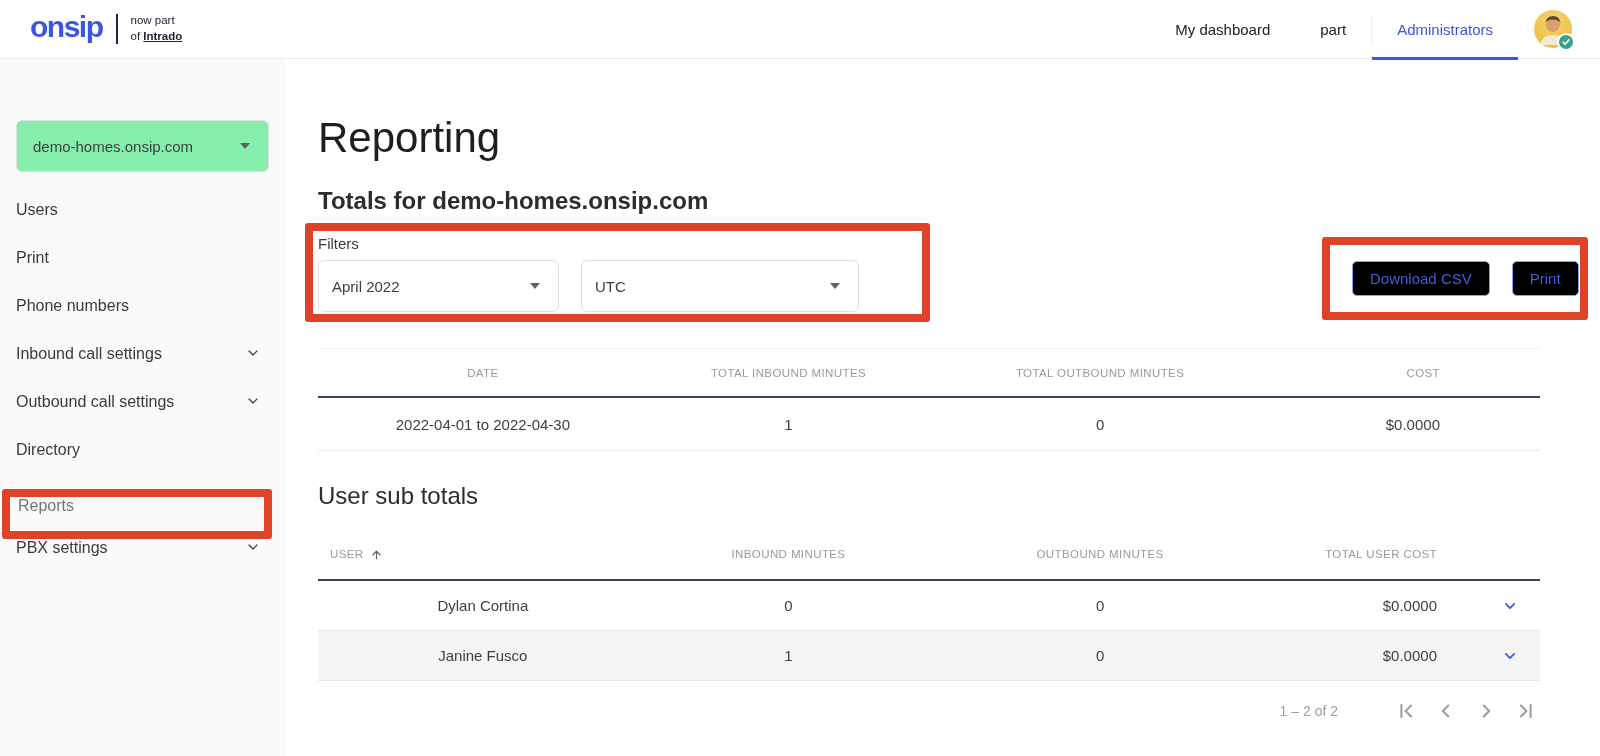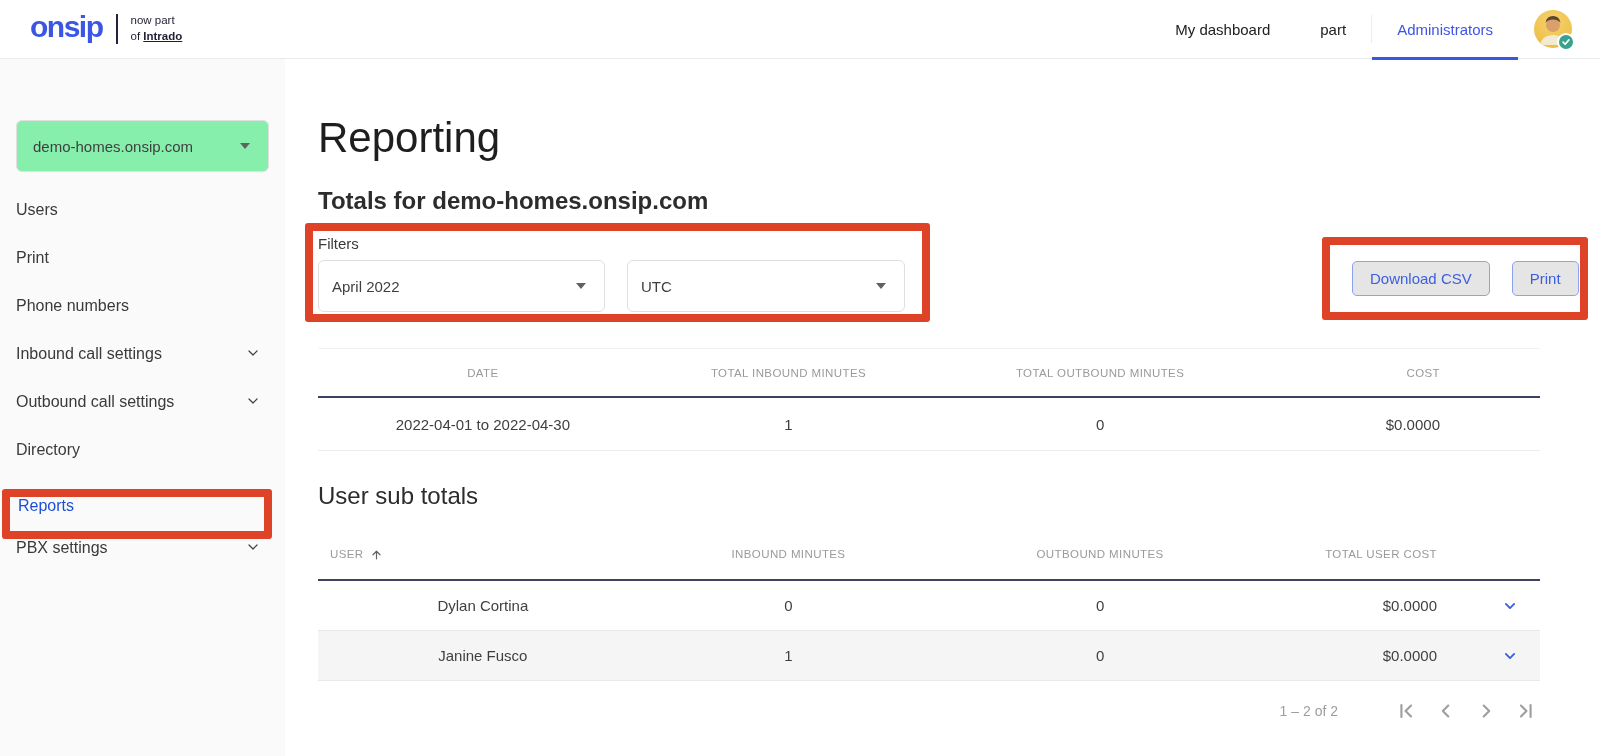--- a/index.html
+++ b/index.html
@@ -38,40 +38,40 @@
     border-radius:6px; display:flex; align-items:center; justify-content:space-between;
     padding:0 18px 0 16px; font-size:15px; color:#404040; cursor:pointer; }
   .caret { width:0; height:0; border-left:5px solid transparent; border-right:5px solid transparent;
     border-top:6px solid #616161; }
   .side-nav { margin-top:29px; }
   .side-item { height:48px; display:flex; justify-content:space-between;
     padding:0 24px 0 16px; font-size:16px; color:#3a3a3a; cursor:pointer; }
   .side-item .chev { display:flex; }
   .annotation { border:8px solid #df4327; border-radius:3px; }
   .reports-annotation { margin:0 13px 0 2px; height:50px; }
-  .reports-annotation .side-item { height:34px; padding:0 16px 8px 8px; color:#1d4ed8; }
+  .reports-annotation .side-item { height:34px; padding:0 16px 8px 8px; color:#737373; }
 
   
   .main { flex:1; padding:0 60px 0 33px; }
   .page-title { font-size:42px; font-weight:300; color:#1e1e1e; margin-top:56px; line-height:46px; }
   .page-subtitle { font-size:24px; font-weight:700; color:#2c2c2c; margin-top:26px; line-height:28px; }
 
   .filters-row { display:flex; justify-content:space-between; align-items:flex-start; margin-top:8px; }
   .filters-box { width:625px; height:99px; margin-left:-13px; padding:3px 0 0 5px; }
   .filters-label { font-size:15px; color:#3a3a3a; line-height:19px; margin-bottom:7px; }
   .selects { display:flex; gap:22px; }
   .select { height:52px; background:#fff; border:1px solid #dfdfdf; border-radius:6px;
     display:flex; align-items:center; justify-content:space-between; padding:0 18px 0 13px;
     font-size:15px; color:#3f3f3f; cursor:pointer; }
-  .select-month { width:287px; }
+  .select-month { width:241px; }
   .select-tz { width:278px; }
 
   .actions-box { width:266px; height:83px; margin-top:14px; margin-right:-48px;
     display:flex; align-items:center; gap:22px; padding-left:22px; }
-  .btn { height:35px; background:#e5e5e5; border:1.5px solid #8ba2ef; border-radius:5px;
+  .btn { height:35px; background:#000000; border:1.5px solid #8ba2ef; border-radius:5px;
     color:#3c5fe0; font-size:15px; padding:0 17px; cursor:pointer; font-family:inherit; white-space:nowrap; }
 
   
   .tgrid { display:grid; grid-template-columns:26% 25% 26% 23%; align-items:center; }
   .tgrid2 { display:grid; grid-template-columns:26% 25% 26% calc(23% - 60px) 60px; align-items:center; }
   .thead { height:49px; border-bottom:2px solid #3f4160; font-size:11.5px; color:#9a9a9a;
     letter-spacing:.4px; font-weight:400; }
   .totals-table { margin-top:26px; border-top:1px solid #f2f2f2; }
   .c-left { padding-left:12px; text-align:center; }
   .c-center { text-align:center; }

